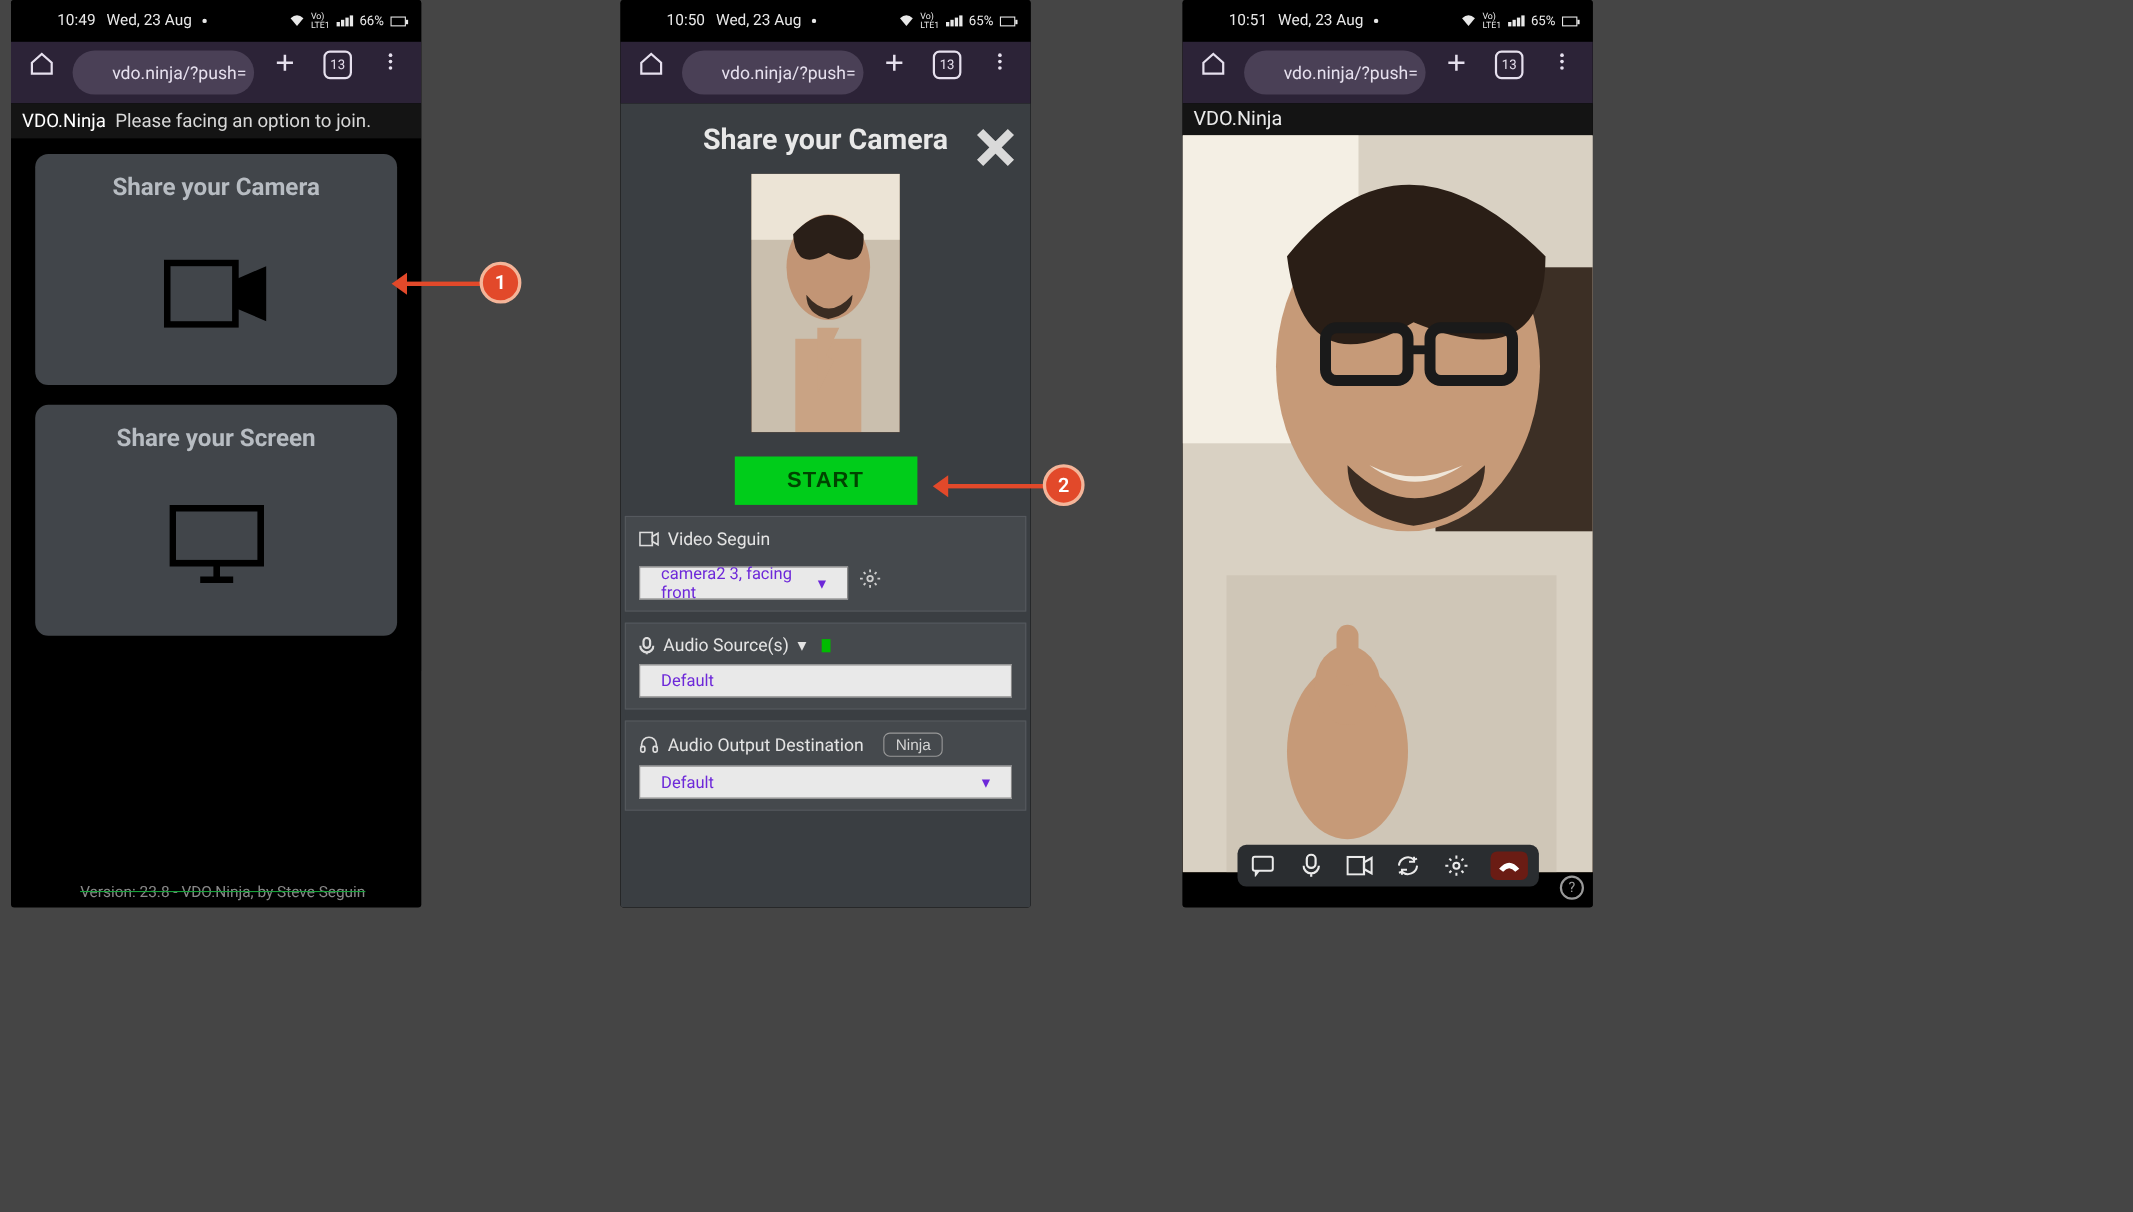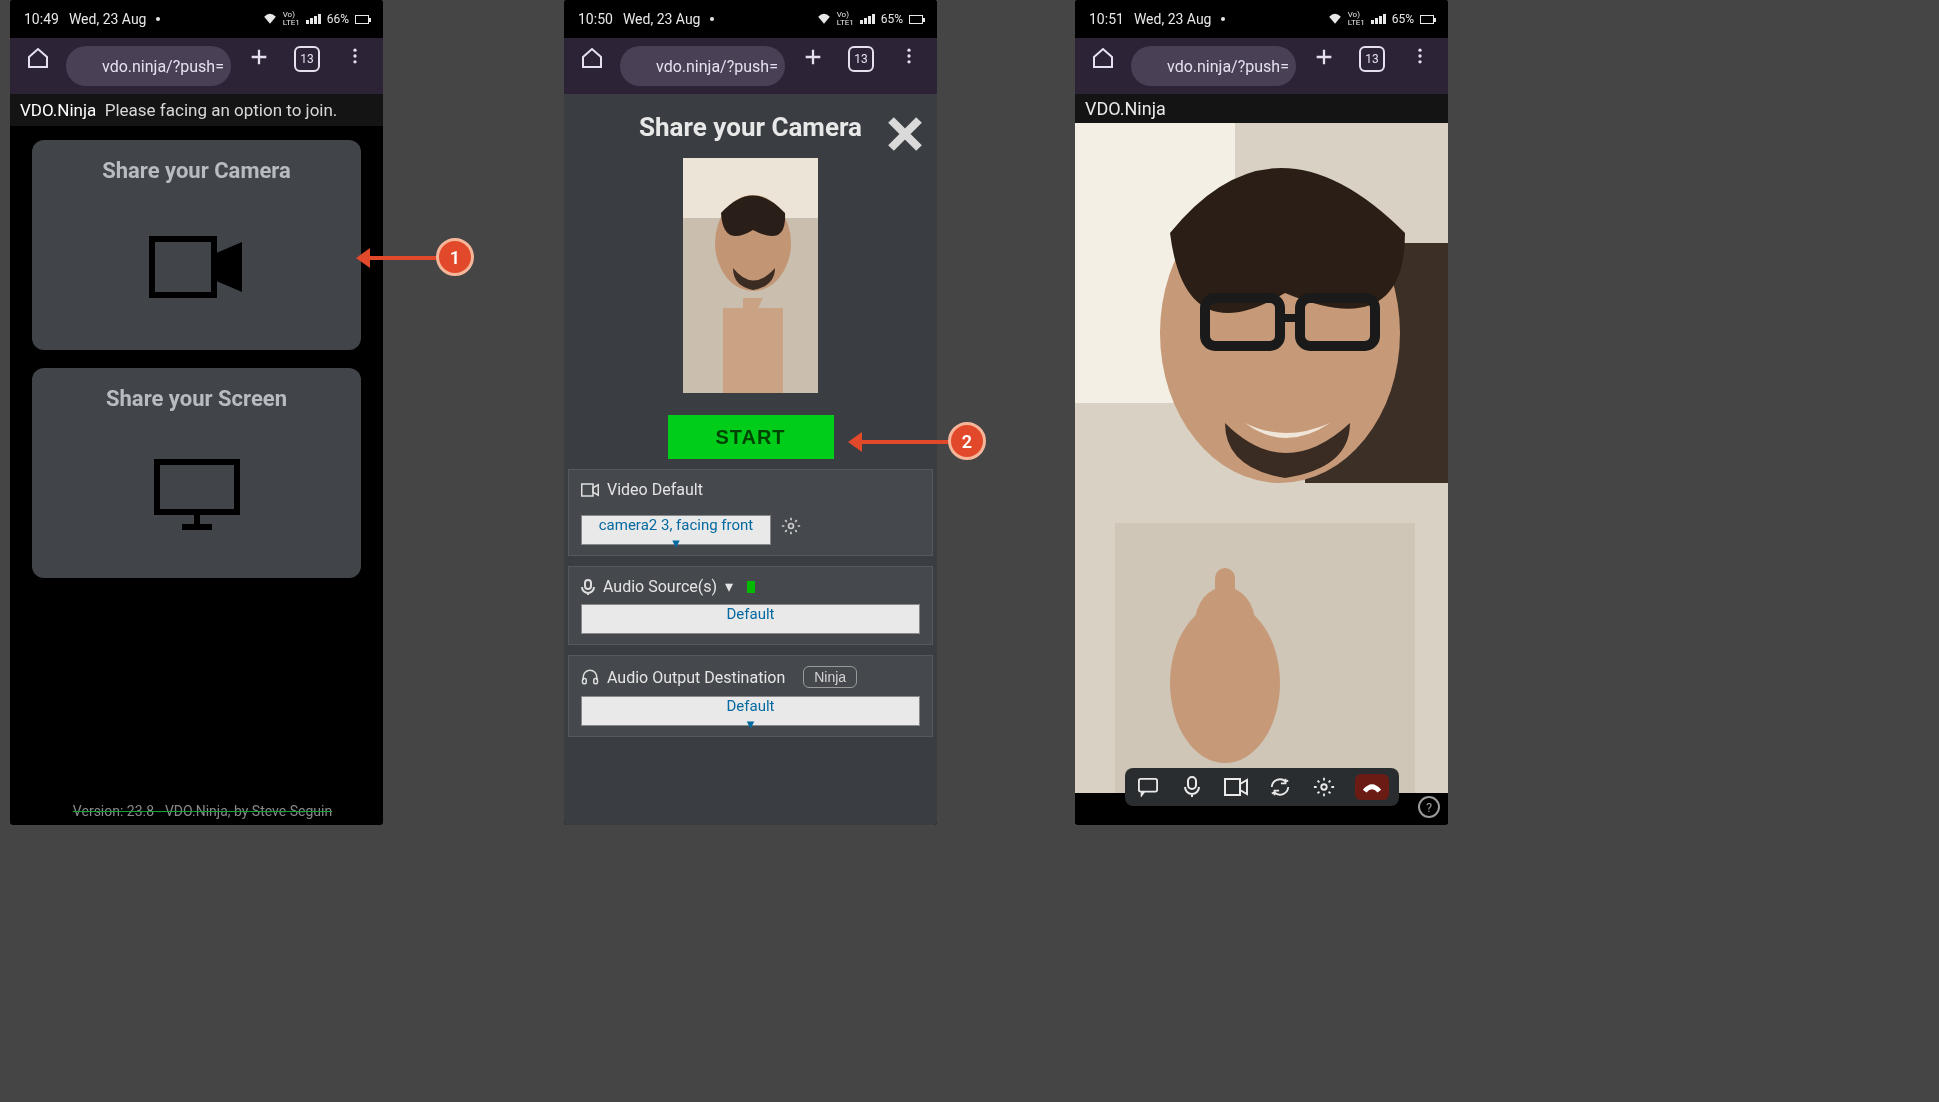--- a/index.html
+++ b/index.html
@@ -28,21 +28,21 @@
   .statusbar {
     height: 38px;
     background: #000;
     display: flex;
     align-items: center;
     justify-content: space-between;
     padding: 0 14px;
     font-size: 14px;
     color: #e8e8e8;
   }
-  .statusbar-left { display:flex; align-items:center; gap:10px; }
+  .statusbar-left { display:flex; align-items:center; gap:10px;margin-left:28px; }
   .statusbar-right { display:flex; align-items:center; gap:6px; font-size:12px; }
   .dot { width:4px;height:4px;background:#e8e8e8;border-radius:50%; display:inline-block; }
   .batt { width:14px;height:9px;border:1px solid #e8e8e8; position:relative;}
   .batt::after { content:'';position:absolute;right:-3px;top:2px;width:2px;height:4px;background:#e8e8e8;}
   .bars { display:inline-flex; align-items:flex-end; gap:1px;}
   .bars span {width:3px;background:#e8e8e8;}
   .bars span:nth-child(1){height:4px;} .bars span:nth-child(2){height:6px;}
   .bars span:nth-child(3){height:8px;} .bars span:nth-child(4){height:10px;}
 
   
@@ -120,22 +120,22 @@
   .startbtn {
     display:block;margin:22px auto 10px;width:166px;height:44px;
     background:#00cc1a;color:#004400;font-weight:900;font-size:20px;
     letter-spacing:1px;border:none;
   }
   .panel {
     margin:10px 4px; background:#45494d; border:1px solid #55595e; padding:10px 12px;
   }
   .panel-label { color:#e4e4e4; font-size:16px; display:flex;align-items:center;gap:8px;}
   .select {
-    margin-top:8px;height:30px;background:#e9e9e9;color:#0369a1;padding:0 8px;display:flex;align-items:center;justify-content:space-between;
-    font-size:15px;border:1px solid #888;flex-direction:column;
+    margin-top:8px;height:30px;background:#e9e9e9;color:#6d28d9;padding:0 19px;display:flex;align-items:center;justify-content:space-between;
+    font-size:15px;border:1px solid #888;
   }
   .select.small { width:190px; display:inline-flex;}
   .gear-after { display:inline-flex;margin-left:10px;color:#ccc;}
   .testbtn { margin-left:10px;border:1px solid #999;border-radius:6px;padding:2px 10px;color:#d4d4d4;font-size:14px;background:transparent;}
   .lvl { width:8px;height:12px;background:#0b0;display:inline-block;margin-left:6px;}
 
   
   .p3-header { background:#141414;font-size:18px;padding:4px 10px;color:#eaeaea;}
   .p3-body { background:#000; position:relative; height:calc(100% - 94px - 30px); }
   .photo {
@@ -330,21 +330,21 @@
     </div>
 
     <button class="startbtn">START</button>
 
     <div class="panel">
       <div class="panel-label">
         <svg width="18" height="14" viewBox="0 0 24 18" fill="none" stroke="#ddd" stroke-width="2">
             <rect x="1" y="1" width="15" height="16"></rect>
             <path d="M16 6l7-4v14l-7-4z"></path>
           </svg>
-        <span>Video Default</span>
+        <span>Video Seguin</span>
       </div>
       <div style="display:flex;align-items:center;margin-top:8px;">
         <div class="select small">
           <span>camera2 3, facing front</span>
           <span>▾</span>
         </div>
         <span class="gear-after">
           <svg width="20" height="20" viewBox="0 0 24 24" fill="none" stroke="#ccc" stroke-width="2">
               <circle cx="12" cy="12" r="3"></circle>
               <path d="M12 2v3M12 19v3M4 12H1M23 12h-3M5 5l2 2M17 17l2 2M19 5l-2 2M7 17l-2 2"></path>

